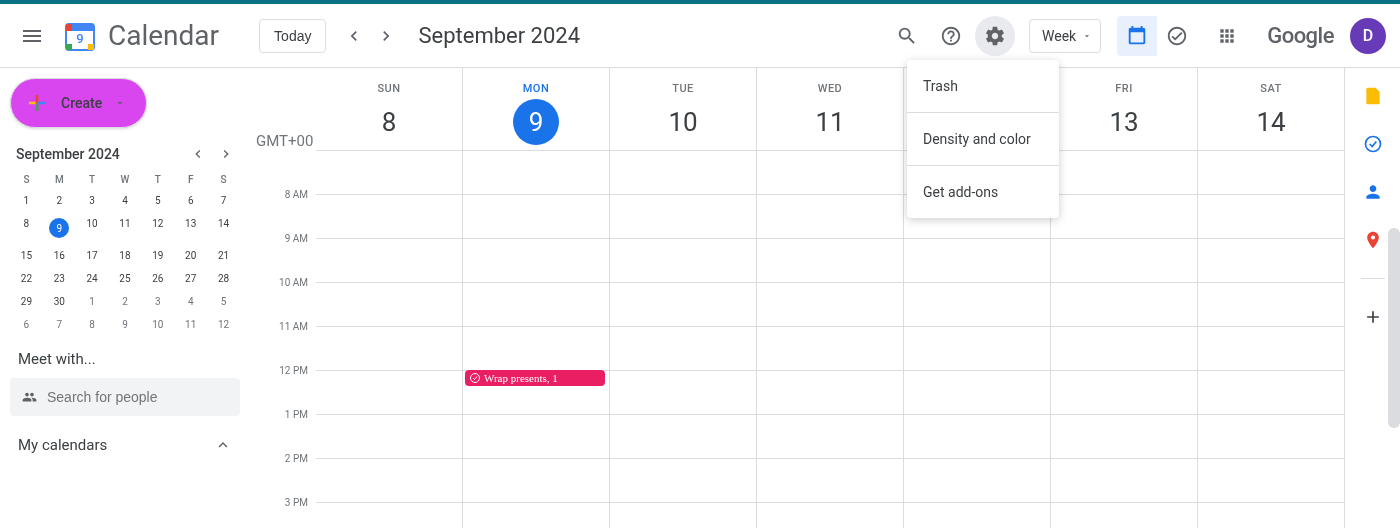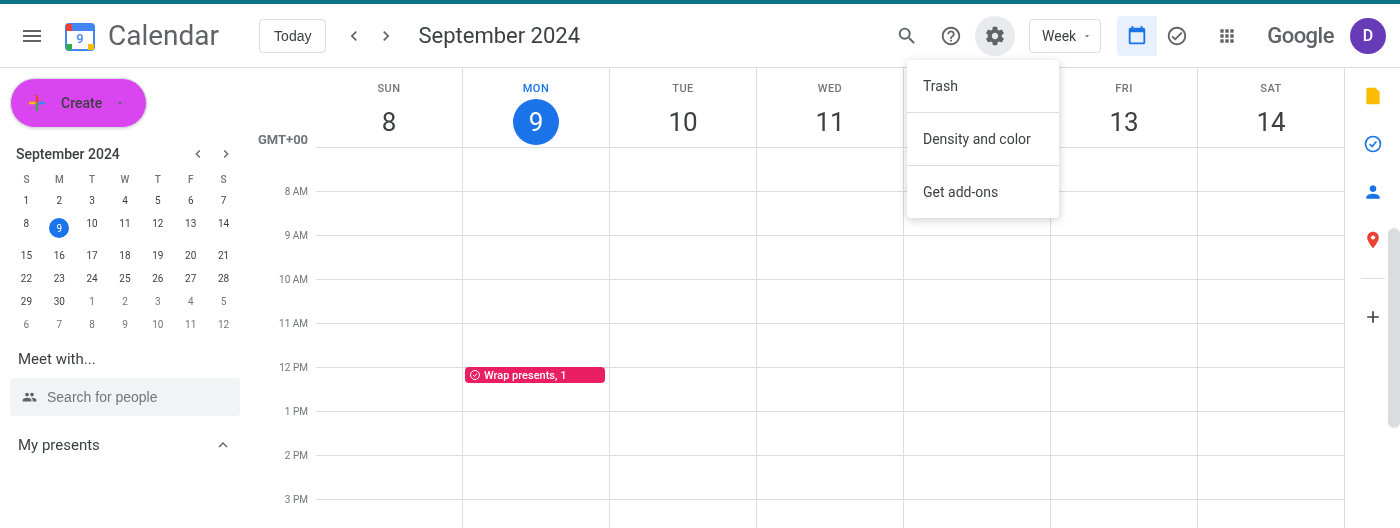--- a/index.html
+++ b/index.html
@@ -43,36 +43,36 @@
   .meet-with{font-size:15px;color:#3c4043;margin:14px 0 10px 8px;}
   .search-people{display:flex;align-items:center;gap:10px;background:#f1f3f4;border-radius:4px;padding:9px 12px;margin-bottom:20px;}
   .search-people input{border:none;background:transparent;outline:none;font-size:14px;flex:1;color:#5f6368;}
   .my-cals{display:flex;align-items:center;justify-content:space-between;padding:0 8px;cursor:pointer;}
   .my-cals span{font-size:15px;color:#3c4043;}
   
   .main{flex:1;display:flex;min-width:0;position:relative;}
   .grid-area{flex:1;display:flex;flex-direction:column;min-width:0;}
   .day-headers{display:flex;}
   .tz-col{width:60px;flex-shrink:0;}
-  .tz-label{font-size:13px;color:#70757a;text-align:center;padding-right:6px;padding-top:64px;font-weight:bold;}
+  .tz-label{font-size:15px;color:#70757a;text-align:left;padding-right:6px;padding-top:64px;}
   .days-row{flex:1;display:flex;}
   .day-head{flex:1;text-align:center;padding-top:14px;border-left:1px solid #dadce0;}
   .day-head:first-child{border-left:none;}
   .dow{font-size:11px;color:#70757a;font-weight:500;letter-spacing:0.5px;}
   .dow.today{color:#1a73e8;}
   .daynum{font-size:26px;color:#3c4043;margin-top:4px;display:inline-flex;width:46px;height:46px;align-items:center;justify-content:center;border-radius:50%;}
   .daynum.today{background:#1a73e8;color:#fff;}
   .hours{flex:1;display:flex;overflow:hidden;}
   .hour-labels{width:60px;flex-shrink:0;}
   .hour-label{height:44px;font-size:10px;color:#70757a;text-align:right;padding-right:8px;display:flex;align-items:flex-start;justify-content:flex-end;position:relative;top:-5px;}
   .hour-grid{flex:1;display:flex;position:relative;}
   .day-col{flex:1;border-left:1px solid #dadce0;position:relative;}
   .day-col:first-child{border-left:none;}
   .hour-row{position:absolute;left:0;right:0;height:1px;background:#dadce0;}
-  .event{position:absolute;left:2px;right:4px;background:#e91e63;color:#fff;border-radius:4px;font-size:11px;font-weight:500;padding:2px 4px;display:flex;align-items:center;gap:3px;overflow:hidden;white-space:nowrap;}
+  .event{position:absolute;left:2px;right:4px;background:#e91e63;color:#fff;border-radius:4px;font-size:11px;font-weight:500;padding:2px 4px;display:flex;align-items:center;gap:3px;overflow:hidden;white-space:nowrap;font-family:Liberation Serif, serif;}
   
   .right-panel{width:56px;border-left:1px solid #dadce0;display:flex;flex-direction:column;align-items:center;padding-top:18px;gap:28px;}
   .rp-icon{width:20px;height:20px;cursor:pointer;}
   .rp-divider{width:24px;height:1px;background:#dadce0;}
   
   .scrollbar{position:absolute;right:0;top:160px;width:12px;height:200px;background:#dadce0;border-radius:6px;}
   
   .settings-menu{position:absolute;top:60px;left:907px;width:152px;background:#fff;border-radius:4px;box-shadow:0 2px 10px rgba(0,0,0,0.2);padding:8px 0;z-index:100;}
   .menu-item{padding:10px 16px;font-size:14px;color:#3c4043;cursor:pointer;}
   .menu-item.highlighted{background:#f1f3f4;}
@@ -244,21 +244,21 @@
         <div class="mini-day other"><span>12</span></div>
       </div>
     <div class="meet-with">Meet with...</div>
     <div class="search-people">
       <svg width="20" height="20" viewBox="0 0 24 24">
           <path fill="#5f6368" d="M16 11c1.66 0 2.99-1.34 2.99-3S17.66 5 16 5s-3 1.34-3 3 1.34 3 3 3zm-8 0c1.66 0 2.99-1.34 2.99-3S9.66 5 8 5 5 6.34 5 8s1.34 3 3 3zm0 2c-2.33 0-7 1.17-7 3.5V19h14v-2.5c0-2.33-4.67-3.5-7-3.5zm8 0c-.29 0-.62.02-.97.05 1.16.84 1.97 1.97 1.97 3.45V19h6v-2.5c0-2.33-4.67-3.5-7-3.5z"></path>
         </svg>
       <input placeholder="Search for people" style="">
     </div>
     <div class="my-cals">
-      <span>My presents</span>
+      <span>My calendars</span>
       <svg width="18" height="18" viewBox="0 0 24 24">
           <path fill="#5f6368" d="M7.41 15.41L12 10.83l4.59 4.58L18 14l-6-6-6 6z"></path>
         </svg>
     </div>
   </div>
 
   <div class="main">
     <div class="grid-area">
       <div class="day-headers">
         <div class="tz-col">

